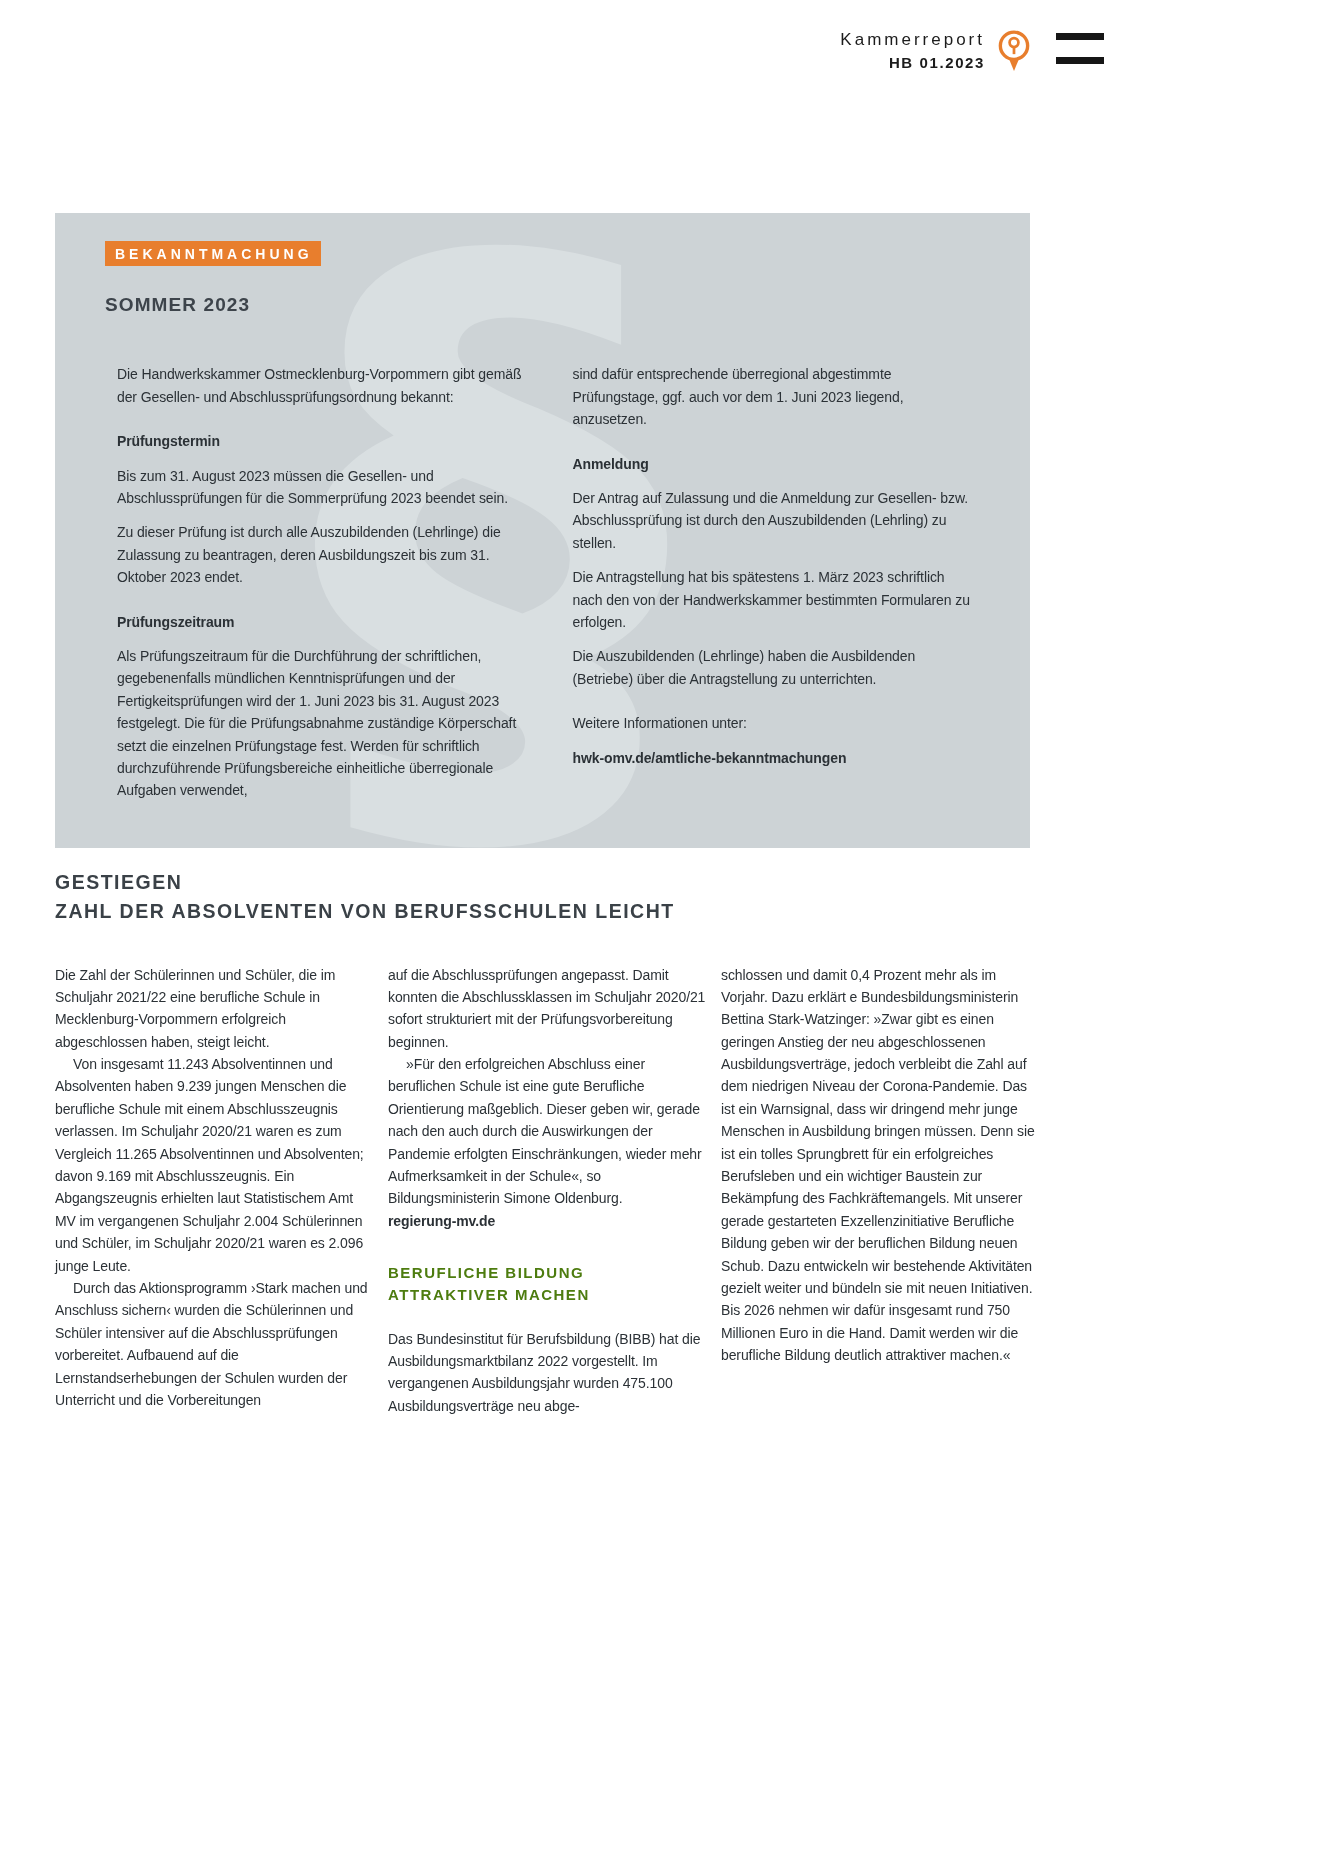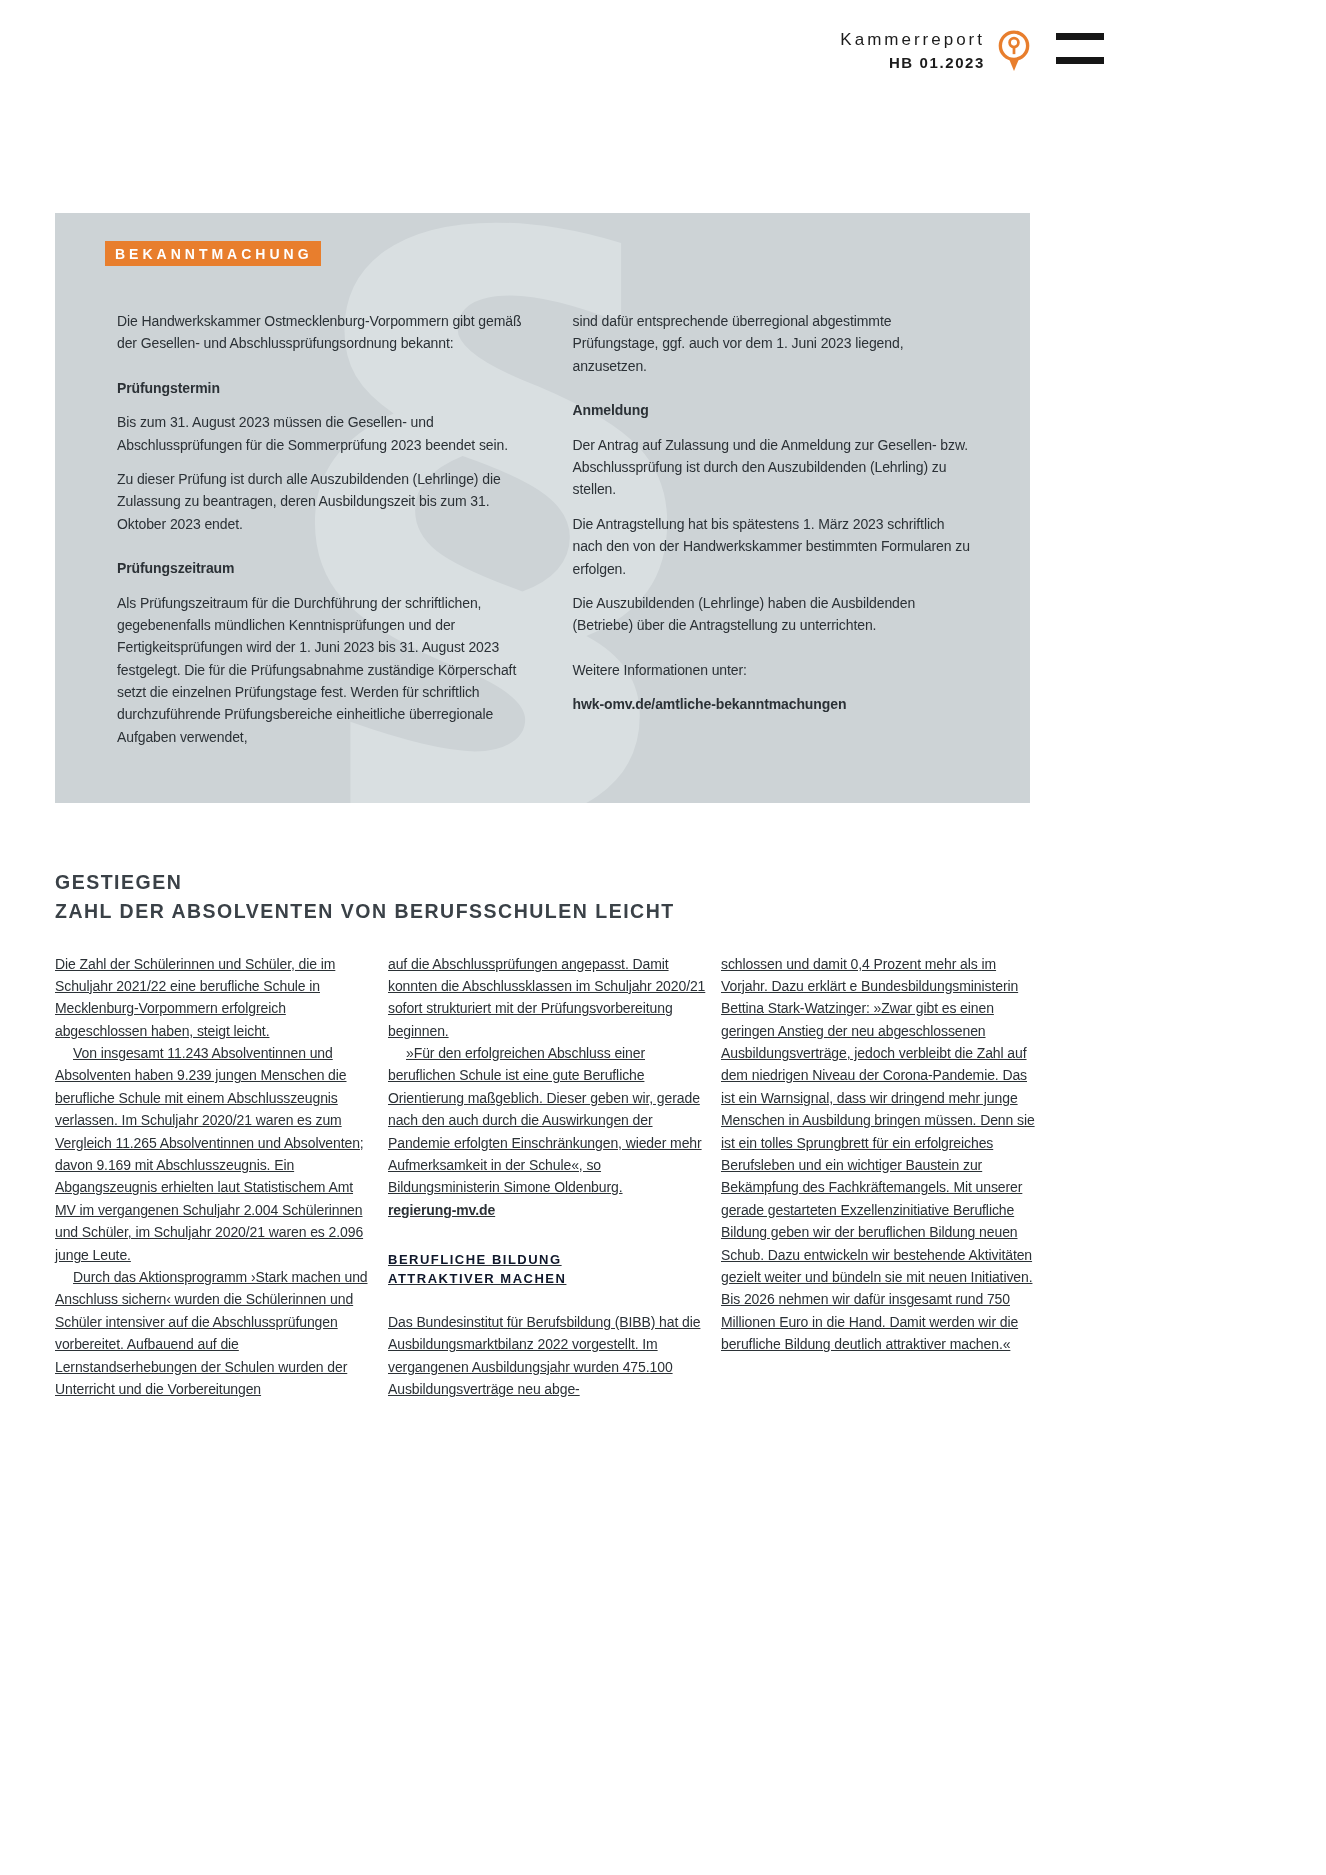--- a/index.html
+++ b/index.html
@@ -46,26 +46,26 @@
   .ann-col{flex:1;font-size:14px;line-height:1.6;letter-spacing:-0.1px;color:#2b3136;}
   .ann-col p{margin:12px;}
   .sec-h{font-weight:bold;margin-top:22px !important;}
   .gap-top{margin-top:22px !important;}
   .bold-link{font-weight:bold;}
 
   
   .article{position:absolute;top:868px;left:55px;width:985px;}
   .art-title{margin:0;font-size:19.5px;font-weight:bold;letter-spacing:1.5px;
     color:#3a4147;line-height:1.5;}
-  .art-cols{display:flex;gap:14px;margin-top:26px;text-decoration:underline;}
+  .art-cols{display:flex;gap:14px;margin-top:37px;}
   .art-col{flex:1;font-size:14px;line-height:1.6;letter-spacing:-0.1px;color:#2b3136;}
   .art-col p{margin:0;}
   .ind{text-indent:18px;}
-  .sub-title{margin:30px 0 0 0;font-size:13px;font-weight:bold;letter-spacing:1.5px;
-    color:#0f172a;line-height:1.45;}
+  .sub-title{margin:30px 0 0 0;font-size:15px;font-weight:bold;letter-spacing:1.5px;
+    color:#4d7c0f;line-height:1.45;}
   .after-head{margin-top:22px !important;}
 
   
   .footer-left{position:absolute;left:55px;top:1813px;display:flex;align-items:center;gap:11px;color:#111;}
   .page-bar{width:27px;height:4px;background:#111;}
   .page-label{font-size:14px;letter-spacing:0.5px;}
   .page-number{font-size:19px;font-weight:normal;letter-spacing:0.5px;}
   .footer-right{position:absolute;top:1818px;right:288px;display:flex;align-items:center;gap:9px;
     font-size:14px;color:#1d1d1d;}
   .footer-issue{font-weight:bold;letter-spacing:0.8px;}
@@ -92,20 +92,21 @@
   <div class="hrule r1"></div>
   <div class="hrule r2"></div>
 
   <section class="announcement">
     <div class="wm-wrap">
       <div class="watermark">§</div>
     </div>
     <div class="ann-inner">
       <span class="badge">BEKANNTMACHUNG</span>
       <h2 class="ann-title">
+        <span class="t-line">SOMMER 2023</span>
       </h2>
       <div class="ann-cols">
         <div class="ann-col">
           <p>Die Handwerkskammer Ostmecklenburg-Vorpommern gibt gemäß der Gesellen- und Abschlussprüfungsordnung bekannt:</p>
           <p class="sec-h">Prüfungstermin</p>
           <p>Bis zum 31. August 2023 müssen die Gesellen- und Abschlussprüfungen für die Sommerprüfung 2023 beendet sein.</p>
           <p>Zu dieser Prüfung ist durch alle Auszubildenden (Lehrlinge) die Zulassung zu beantragen, deren Ausbildungszeit bis zum 31. Oktober 2023 endet.</p>
           <p class="sec-h">Prüfungszeitraum</p>
           <p>Als Prüfungszeitraum für die Durchführung der schriftlichen, gegebenenfalls mündlichen Kenntnisprüfungen und der Fertigkeitsprüfungen wird der 1. Juni 2023 bis 31. August 2023 festgelegt. Die für die Prüfungsabnahme zuständige Körperschaft setzt die einzelnen Prüfungstage fest. Werden für schriftlich durchzuführende Prüfungsbereiche einheitliche überregionale Aufgaben verwendet,</p>
         </div>

